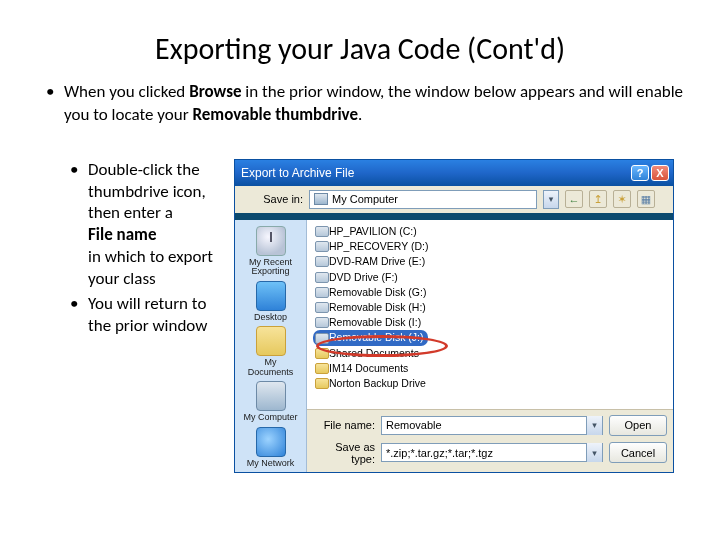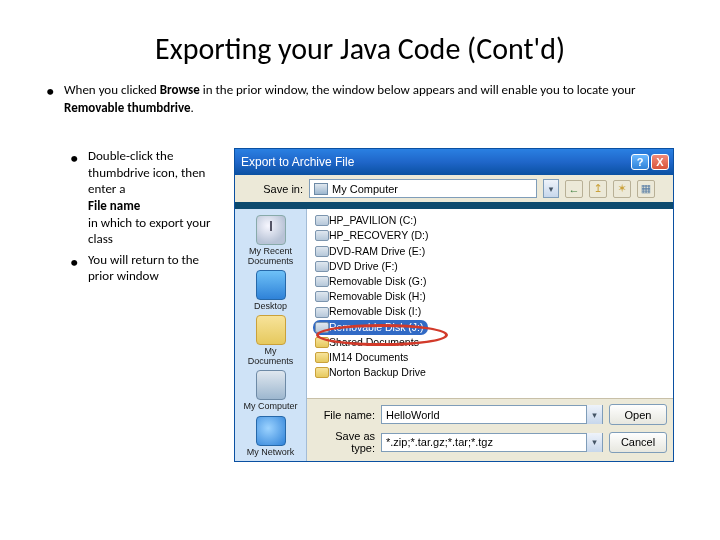--- a/index.html
+++ b/index.html
@@ -13,21 +13,21 @@
     position: relative;
   }
   .slide { padding: 18px 36px 0 36px; }
   .title {
     font-size: 30px;
     font-weight: 400;
     text-align: center;
     margin: 12px 0 14px 0;
   }
   .top-bullets, .left-bullets {
-    font-size: 13px;
+    font-size: 17px;
     line-height: 1.35;
     padding-left: 28px;
     margin: 0;
     list-style: none;
   }
   .top-bullets li, .left-bullets li {
     position: relative;
     margin-bottom: 6px;
   }
   .top-bullets li::before, .left-bullets li::before {
@@ -195,21 +195,21 @@
           </div>
           <span class="dd-arrow">▾</span>
           <span class="toolbar-btn tb-back">←</span>
           <span class="toolbar-btn tb-up">↥</span>
           <span class="toolbar-btn tb-new">✶</span>
           <span class="toolbar-btn tb-views">▦</span>
         </div>
 
         <div class="dialog-body">
           <div class="places">
-            <div class="place"><span class="ico ico-recent"></span><span>My Recent Documents</span></div>
+            <div class="place"><span class="ico ico-recent"></span><span>My Recent Exporting</span></div>
             <div class="place"><span class="ico ico-desktop"></span><span>Desktop</span></div>
             <div class="place"><span class="ico ico-docs"></span><span>My Documents</span></div>
             <div class="place"><span class="ico ico-mycomp"></span><span>My Computer</span></div>
             <div class="place"><span class="ico ico-net"></span><span>My Network</span></div>
           </div>
 
           <div class="main-pane">
             <div class="file-list" id="file-list">
               <span class="ellipse e1"></span>
             <div class="file-item">
@@ -253,21 +253,21 @@
                   <span>IM14 Documents</span>
                 </div>
                 <div class="file-item folder">
                   <span class="di"></span>
                   <span>Norton Backup Drive</span>
                 </div>
               </div>
             <div class="bottom-rows">
               <span class="b-label">File name:</span>
               <div class="b-input">
-                <span>HelloWorld</span>
+                <span>Removable</span>
                 <span class="dd-arrow">▾</span>
               </div>
               <span class="std-btn">Open</span>
 
               <span class="b-label">Save as type:</span>
               <div class="b-input">
                 <span>*.zip;*.tar.gz;*.tar;*.tgz</span>
                 <span class="dd-arrow">▾</span>
               </div>
               <span class="std-btn">Cancel</span>

